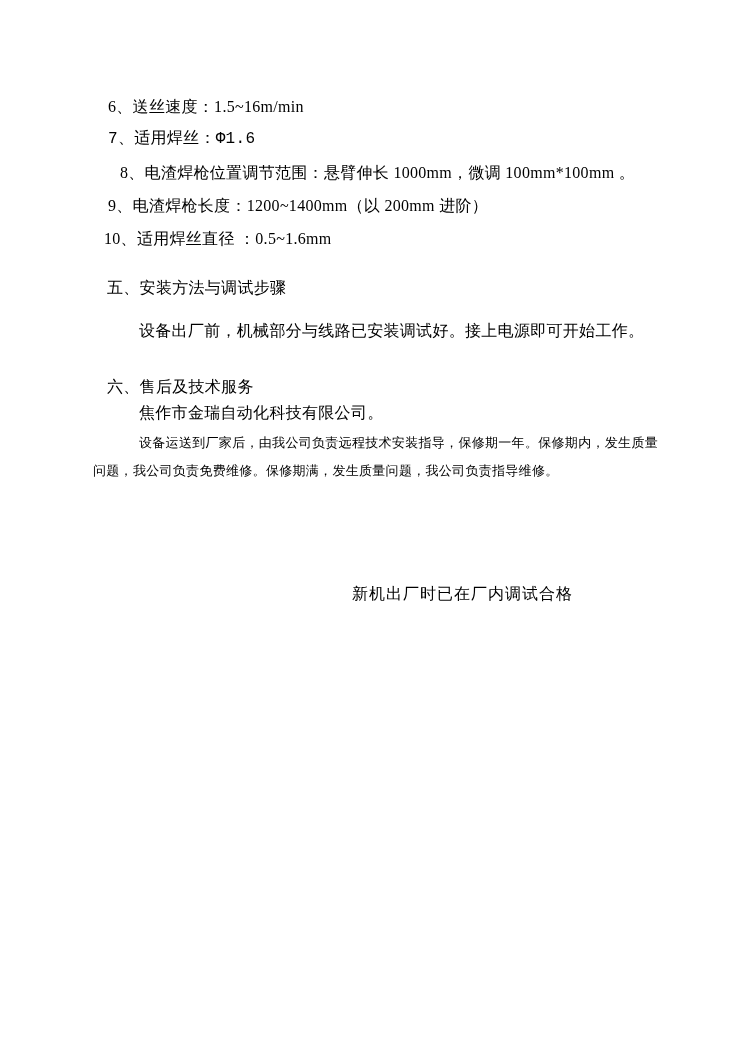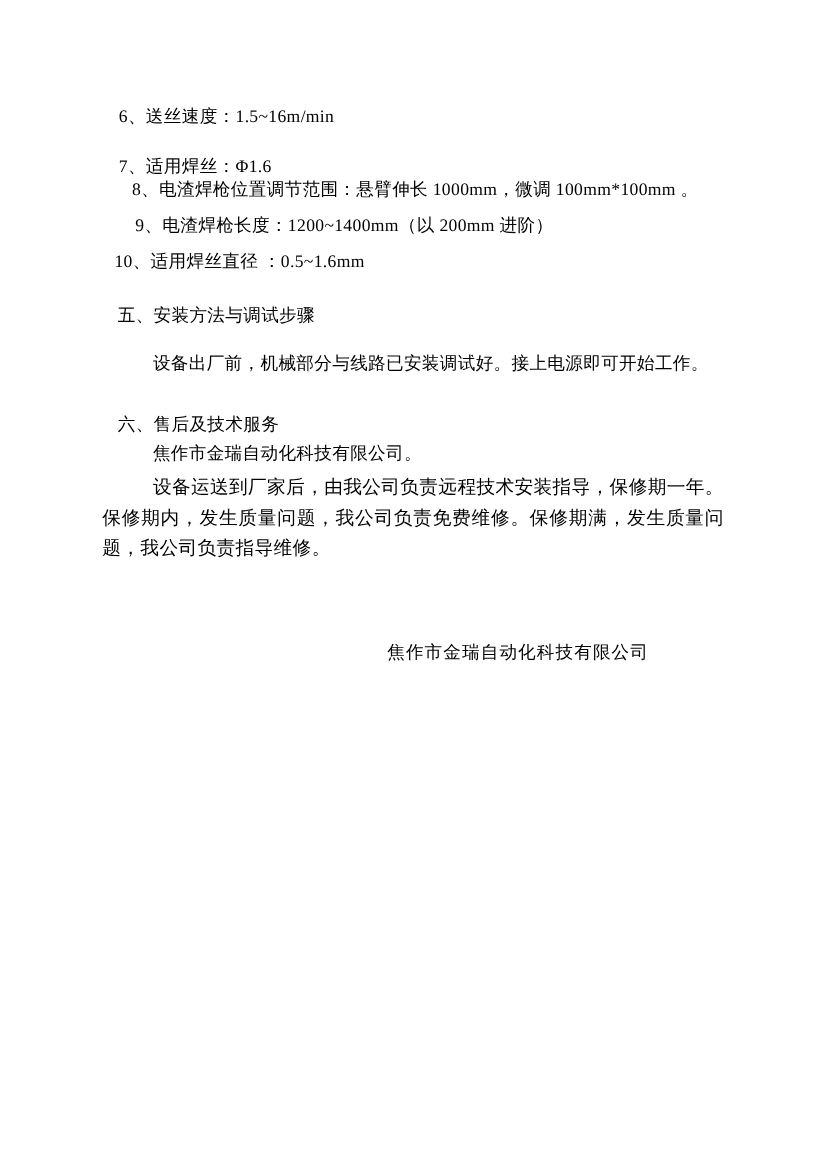--- a/index.html
+++ b/index.html
@@ -18,36 +18,36 @@
   }
   .line {
     position: absolute;
     font-size: 16px;
     line-height: 19px;
     white-space: pre;
     letter-spacing: 0.3px;
   }
   
   .l6  { top: 97px;  left: 108px; }
-  .l7  { top: 142px; left: 108px; }
+  .l7  { top: 130px; left: 108px; font-family: Liberation Mono, monospace; }
   .l8  { top: 163px; left: 120px; }
-  .l9  { top: 196px; left: 108px; margin-left: 15px; }
+  .l9  { top: 196px; left: 108px; }
   .l10 { top: 229px; left: 104px; }
   
   .h5  { top: 278px; left: 107px; }
   .p5  { top: 321px; left: 139px; }
   
   .h6  { top: 377px; left: 107px; }
   .p6a { top: 403px; left: 139px; }
   .p6b {
     position: absolute;
     top: 429px;
     left: 93px;
     width: 565px;
-    font-size: 17px;
+    font-size: 13px;
     line-height: 28px;
     text-indent: 46px;
     text-align: justify;
     letter-spacing: 0.3px;
     white-space: normal;
   }
   
   .sig { top: 584px; left: 352px; letter-spacing: 1px; }
 </style>
 </head>
@@ -68,15 +68,15 @@
   <div class="line h5">五、安装方法与调试步骤</div>
 
   <div class="line p5">设备出厂前，机械部分与线路已安装调试好。接上电源即可开始工作。</div>
 
   <div class="line h6">六、售后及技术服务</div>
 
   <div class="line p6a">焦作市金瑞自动化科技有限公司。</div>
 
   <div class="p6b">设备运送到厂家后，由我公司负责远程技术安装指导，保修期一年。保修期内，发生质量问题，我公司负责免费维修。保修期满，发生质量问题，我公司负责指导维修。</div>
 
-  <div class="line sig">焦作市金瑞自动化科技有限公司</div>
+  <div class="line sig">新机出厂时已在厂内调试合格</div>
 
 </div>
 
 </body></html>

